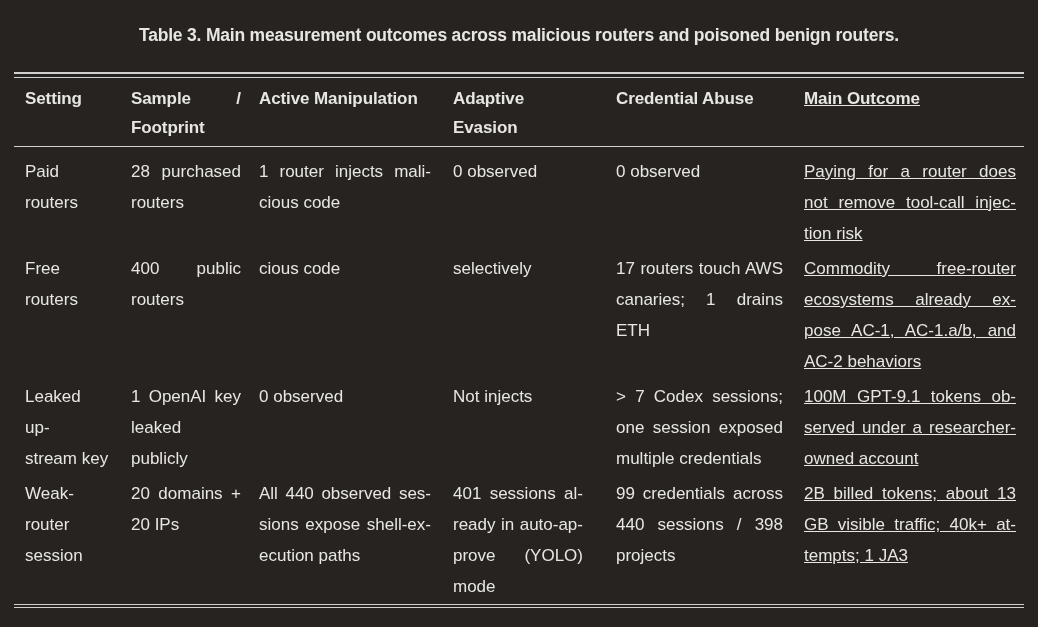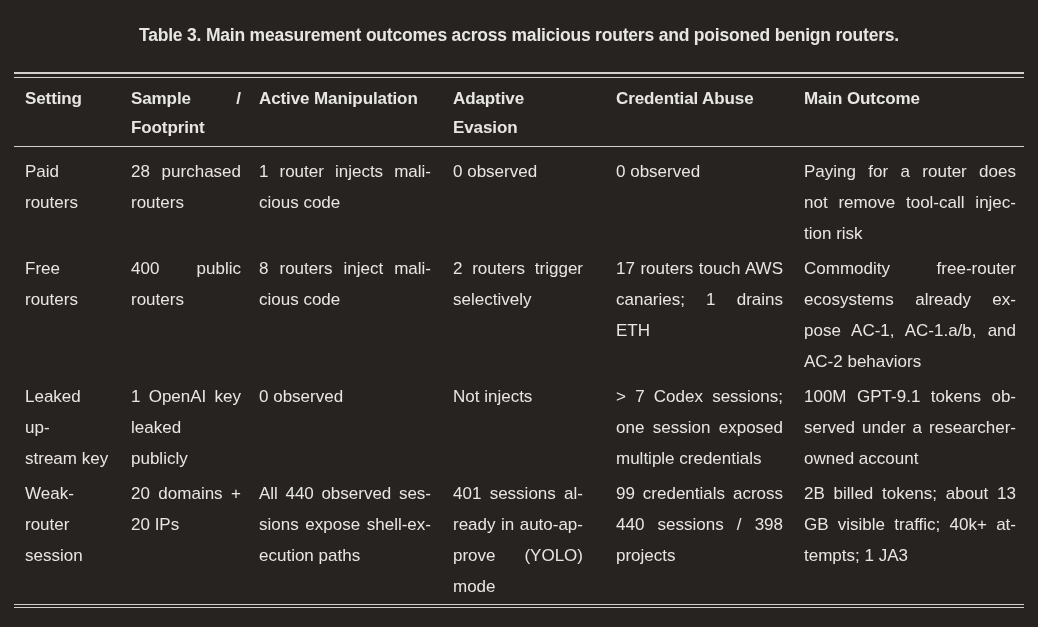--- a/index.html
+++ b/index.html
@@ -56,21 +56,21 @@
   .row { padding-top: 4px; }
   .row-first { padding-top: 9px; }
   .cell { font-size: 17px; box-sizing: border-box; }
   .ln { line-height: 31px; text-align: left; }
   .ln.just { text-align: justify; text-align-last: justify; }
   .c1 { padding-right: 22px; }
   .c2 { padding-right: 18px; }
   .c3 { padding-right: 22px; }
   .c4 { padding-right: 33px; }
   .c5 { padding-right: 21px; }
-  .c6 { padding-right: 0; }
+  .c6 { padding-right: 0; text-decoration: underline; }
 </style>
 </head>
 <body>
 
 <div class="page">
 
   <div class="caption">Table 3. Main measurement outcomes across malicious routers and poisoned benign routers.</div>
 
   <div class="table">
 
@@ -130,25 +130,23 @@
     <div class="trow row">
       <div class="cell c1">
           <div class="ln just">Free</div>
           <div class="ln">routers</div>
         </div>
       <div class="cell c2">
           <div class="ln just">400 public</div>
           <div class="ln">routers</div>
         </div>
       <div class="cell c3">
-          <div class="ln just">8 routers inject mali-</div>
           <div class="ln">cious code</div>
         </div>
       <div class="cell c4">
-          <div class="ln just">2 routers trigger</div>
           <div class="ln">selectively</div>
         </div>
       <div class="cell c5">
           <div class="ln just">17 routers touch AWS</div>
           <div class="ln just">canaries; 1 drains</div>
           <div class="ln">ETH</div>
         </div>
       <div class="cell c6">
           <div class="ln just">Commodity free-router</div>
           <div class="ln just">ecosystems already ex-</div>

